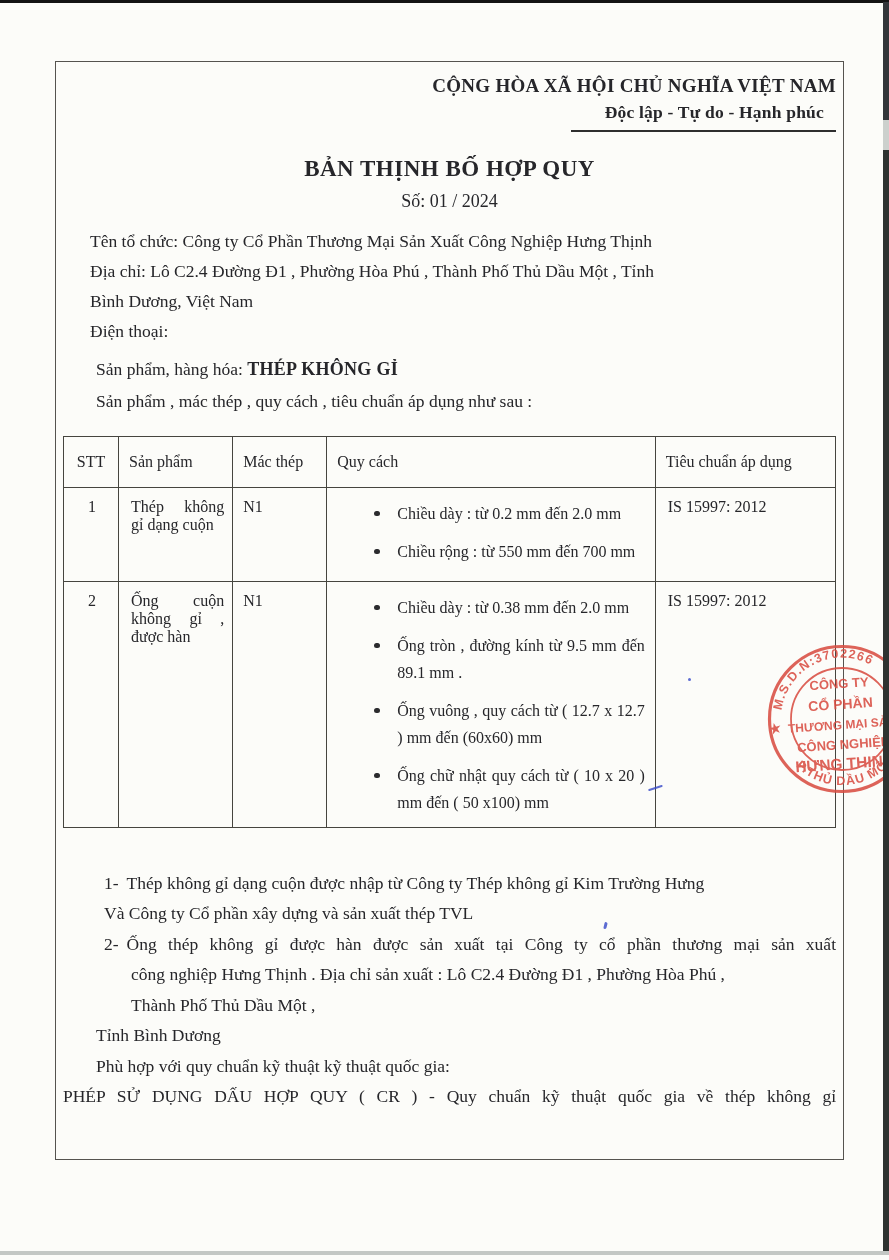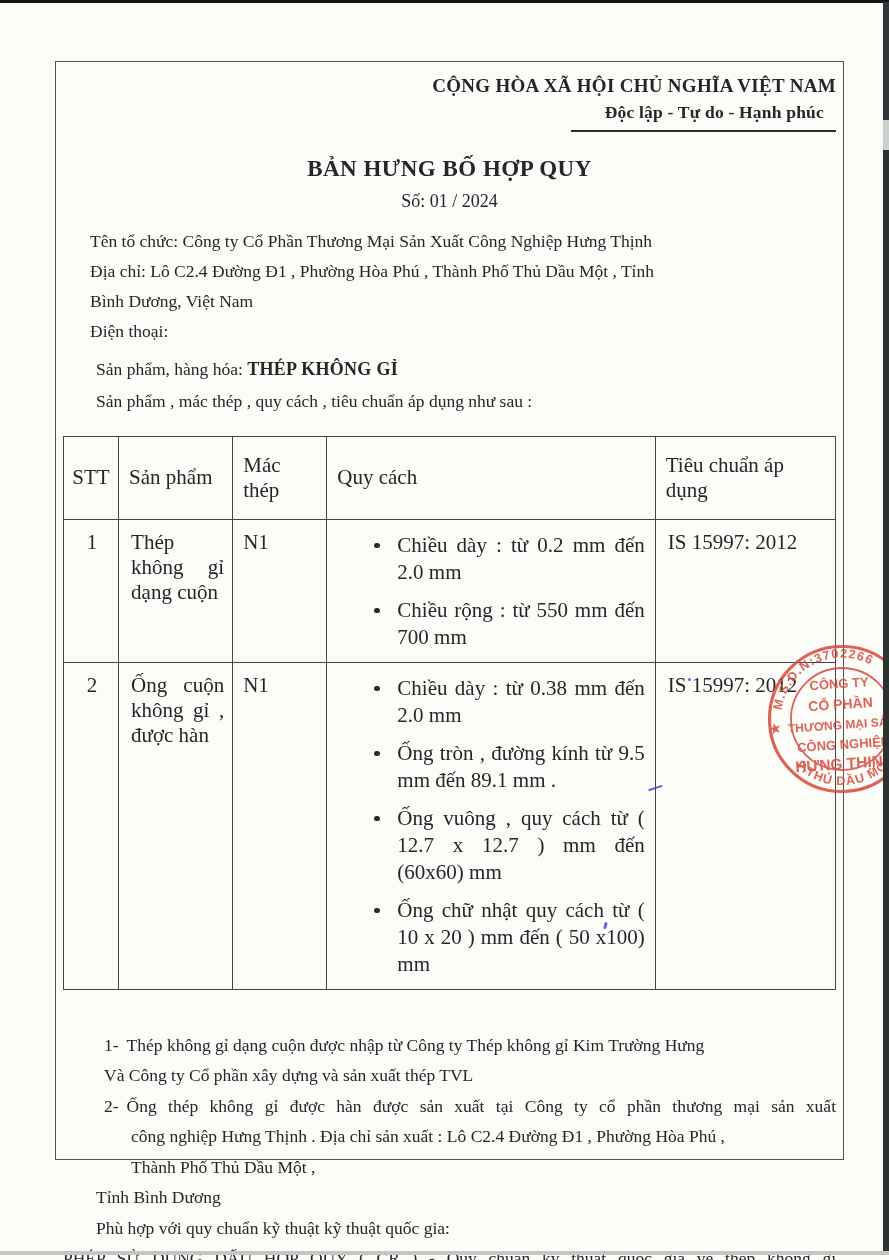--- a/index.html
+++ b/index.html
@@ -33,21 +33,21 @@
   .doc-title{text-align:center;font-size:23px;font-weight:bold;margin-top:24px;letter-spacing:.5px;}
   .doc-number{text-align:center;font-size:18px;margin-top:9px;}
 
   .org-block{margin:14px 18px 0 27px;font-size:17.5px;line-height:30px;}
   .product-block{margin:8px 18px 0 33px;font-size:17.5px;line-height:30px;}
   .product-value{font-weight:bold;font-size:18px;letter-spacing:.3px;}
   .table-intro{margin-top:2px;}
 
   table.spec-table{
     width:100%;border-collapse:collapse;table-layout:fixed;margin-top:20px;
-    font-size:21px;
+    font-size:16px;
   }
   .spec-table th,.spec-table td{
     border:1.6px solid #46453f;box-sizing:border-box;
   }
   .spec-table th{
     font-weight:normal;text-align:left;vertical-align:middle;
     padding:16px 10px;height:44px;
   }
   .spec-table th.center{text-align:center;padding:0 2px;}
   .spec-table td{vertical-align:top;padding:10px 8px 0 10px;}
@@ -91,21 +91,21 @@
 
 <div class="scan-edge-top"></div>
 
 <div class="doc-frame">
 
   <div class="national-header">
     <div class="nh-line1">CỘNG HÒA XÃ HỘI CHỦ NGHĨA VIỆT NAM</div>
     <div><span class="nh-motto">Độc lập - Tự do - Hạnh phúc</span></div>
   </div>
 
-  <div class="doc-title">BẢN HƯNG BỐ HỢP QUY</div>
+  <div class="doc-title">BẢN THỊNH BỐ HỢP QUY</div>
   <div class="doc-number">Số: 01 / 2024</div>
 
   <div class="org-block">
     <div>Tên tổ chức: Công ty Cổ Phần Thương Mại Sản Xuất Công Nghiệp Hưng Thịnh</div>
     <div>Địa chỉ: Lô C2.4 Đường Đ1 , Phường Hòa Phú , Thành Phố Thủ Dầu Một , Tỉnh</div>
     <div>Bình Dương, Việt Nam</div>
     <div>Điện thoại:</div>
   </div>
 
   <div class="product-block">

